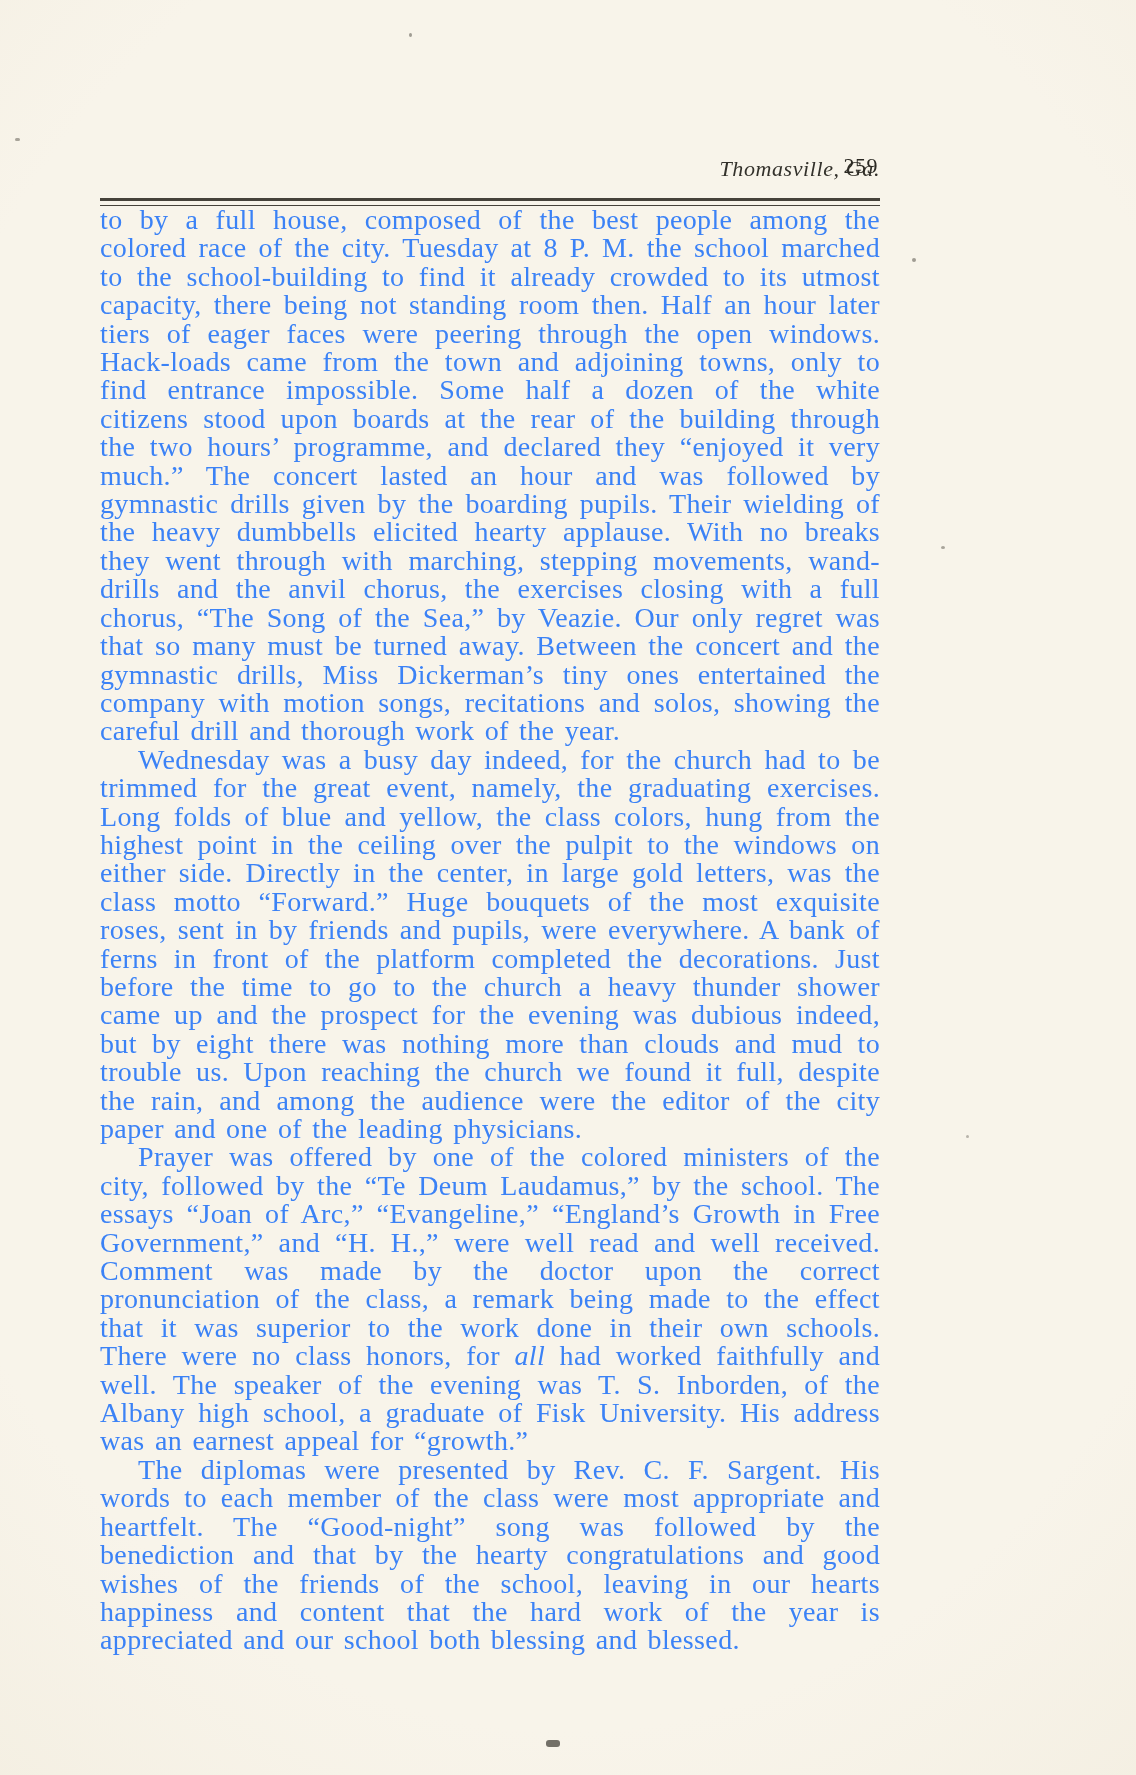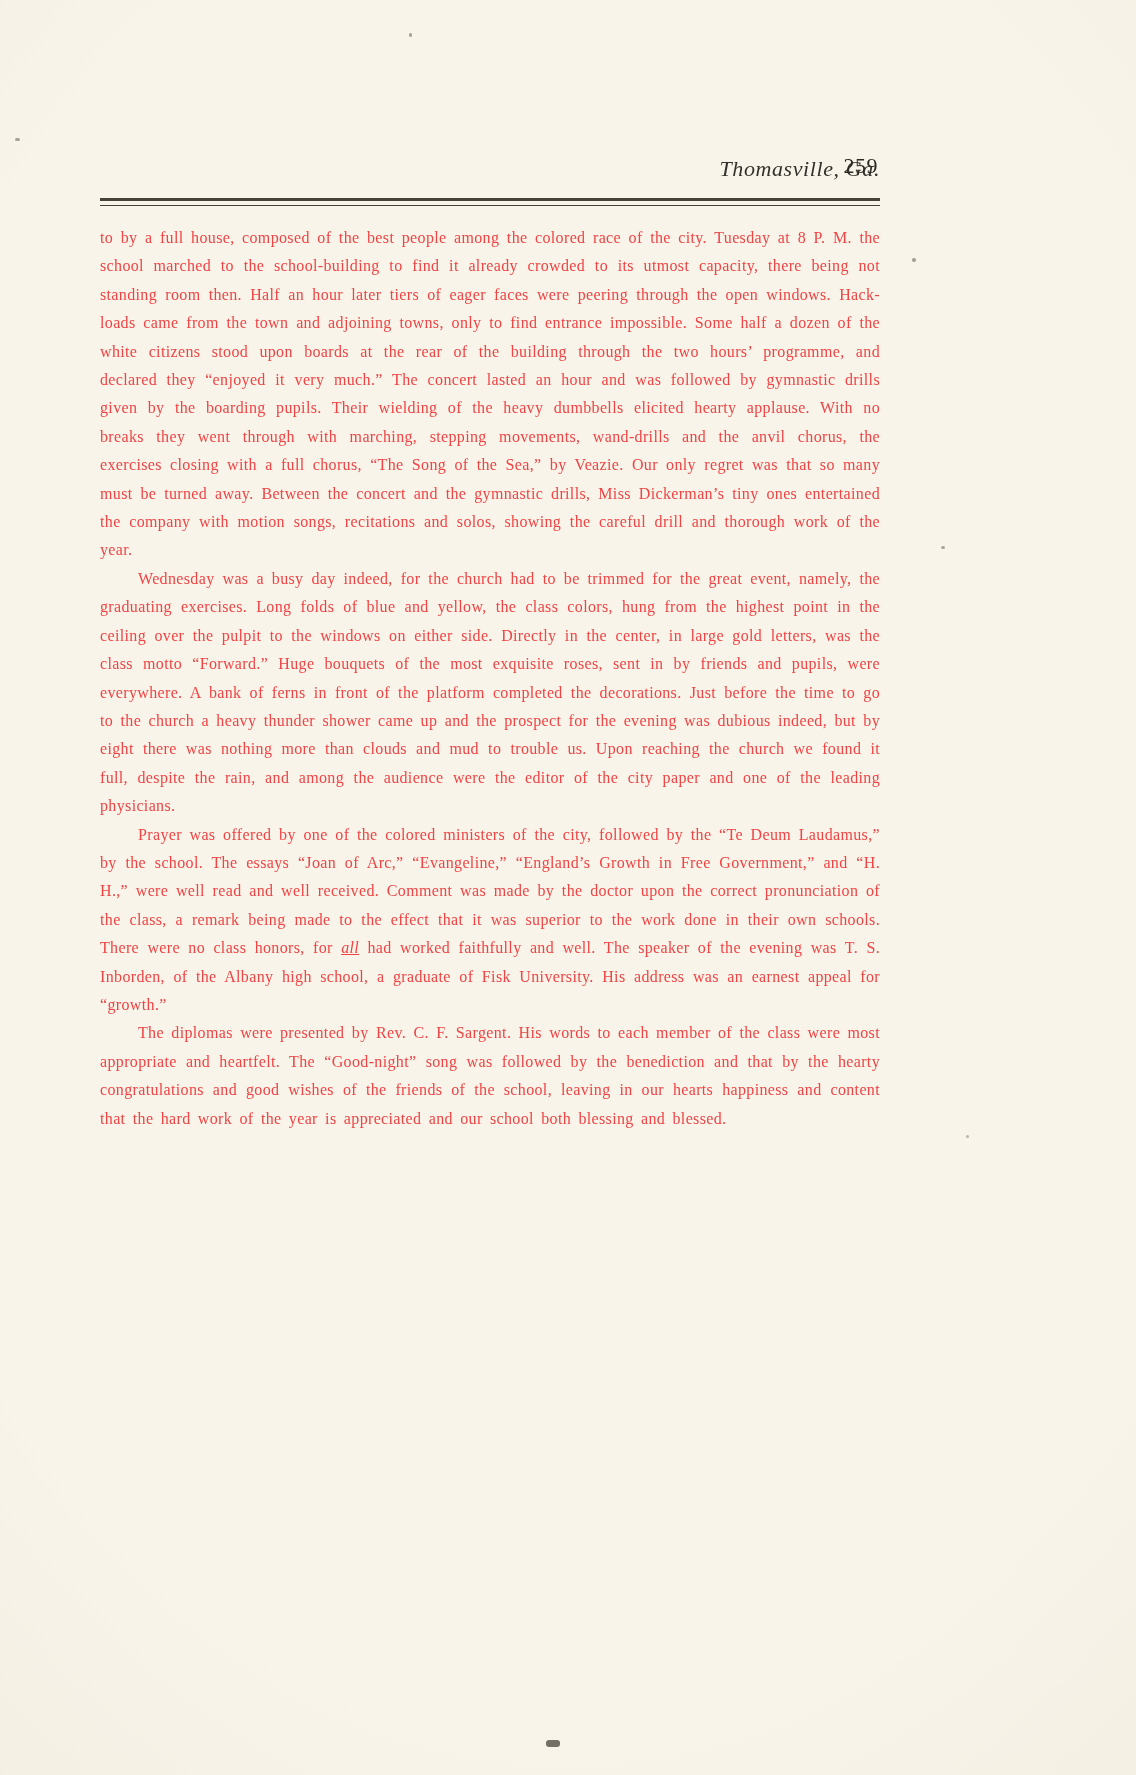--- a/index.html
+++ b/index.html
@@ -40,36 +40,35 @@
     letter-spacing: 0.5px;
     color: #2b2923;
   }
   .header-rule {
     margin-top: 6px;
     height: 4px;
     border-top: 3px solid #46423a;
     border-bottom: 1px solid #46423a;
   }
   .body-text {
-    margin-top: 18px;
-    font-size: 16px;
+    font-size: 28px;
     line-height: 28.4px;
     text-align: justify;
     letter-spacing: 0.35px;
     word-spacing: 3px;
-    color: #ef4444;
+    color: #3b82f6;
   }
   .para {
     margin: 0;
     text-indent: 38px;
   }
   .para.first {
     text-indent: 0;
   }
-  .italic { font-style: italic; text-decoration: underline; }
+  .italic { font-style: italic; }
 
   
   .speck {
     position: absolute;
     background: #57534a;
     border-radius: 50%;
   }
   .speck-1 { left: 409px; top: 33px;  width: 3px; height: 4px; opacity: .55; }
   .speck-2 { left: 15px;  top: 138px; width: 5px; height: 3px; opacity: .5; border-radius: 2px; }
   .speck-3 { left: 912px; top: 258px; width: 4px; height: 4px; opacity: .55; }

